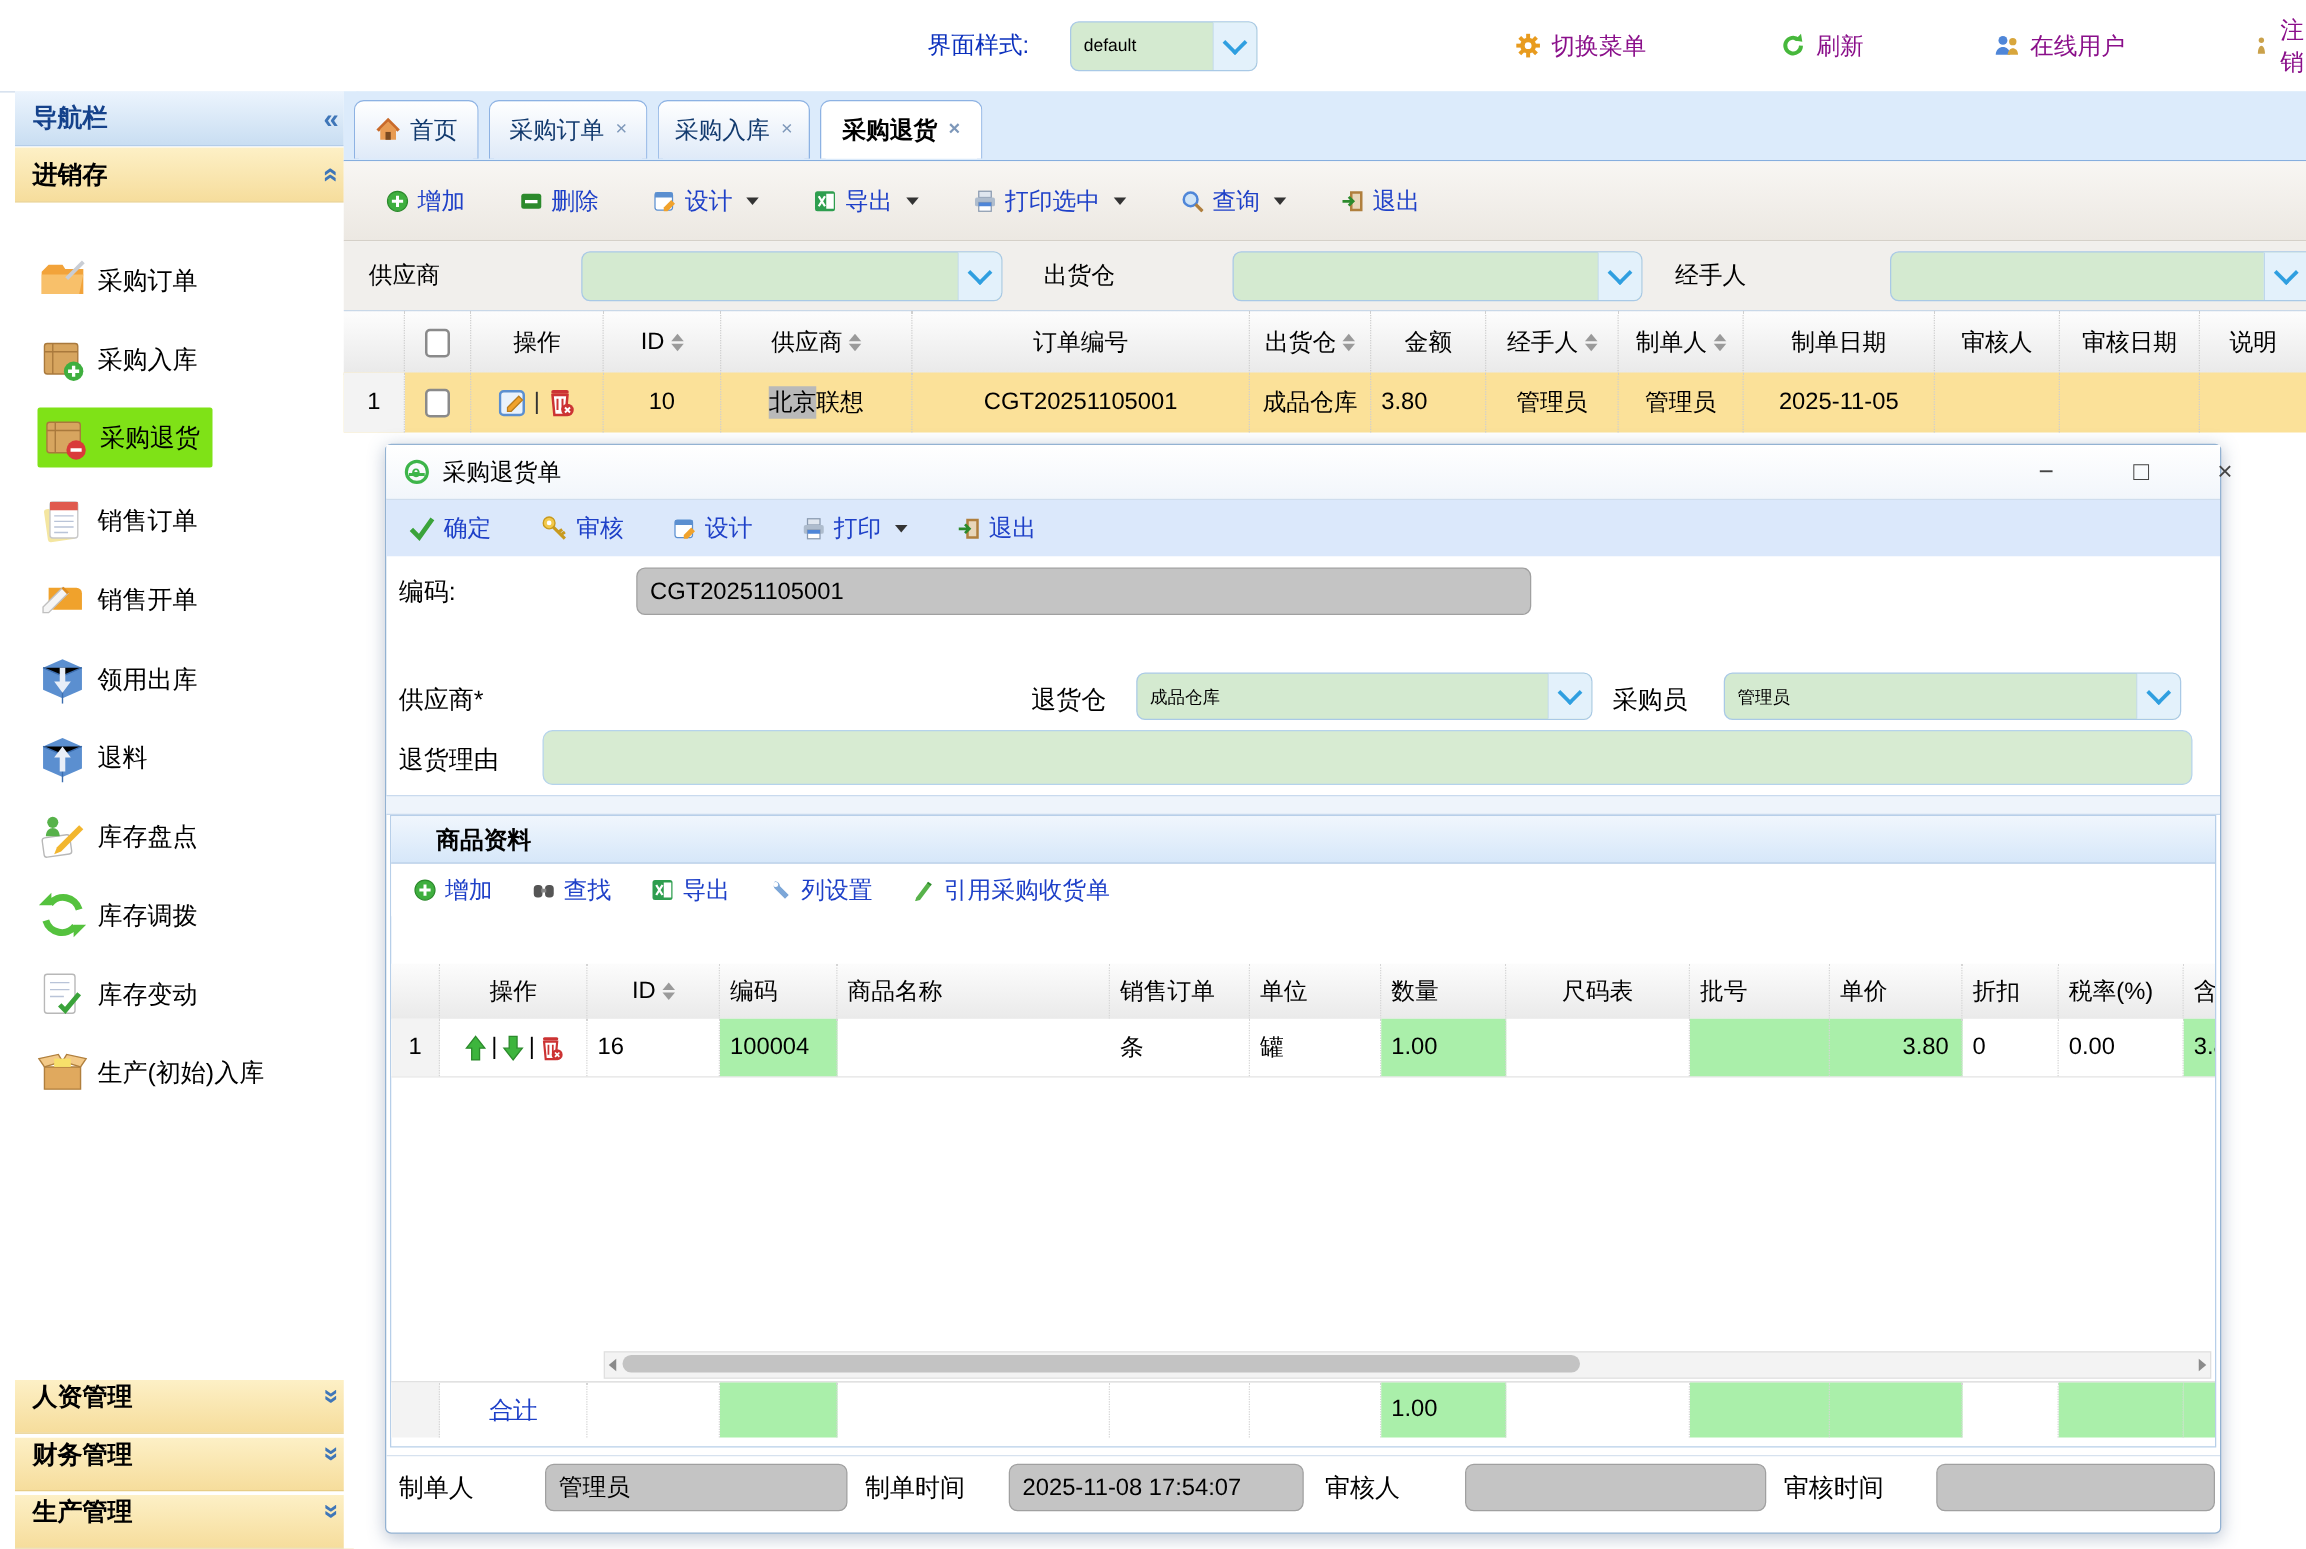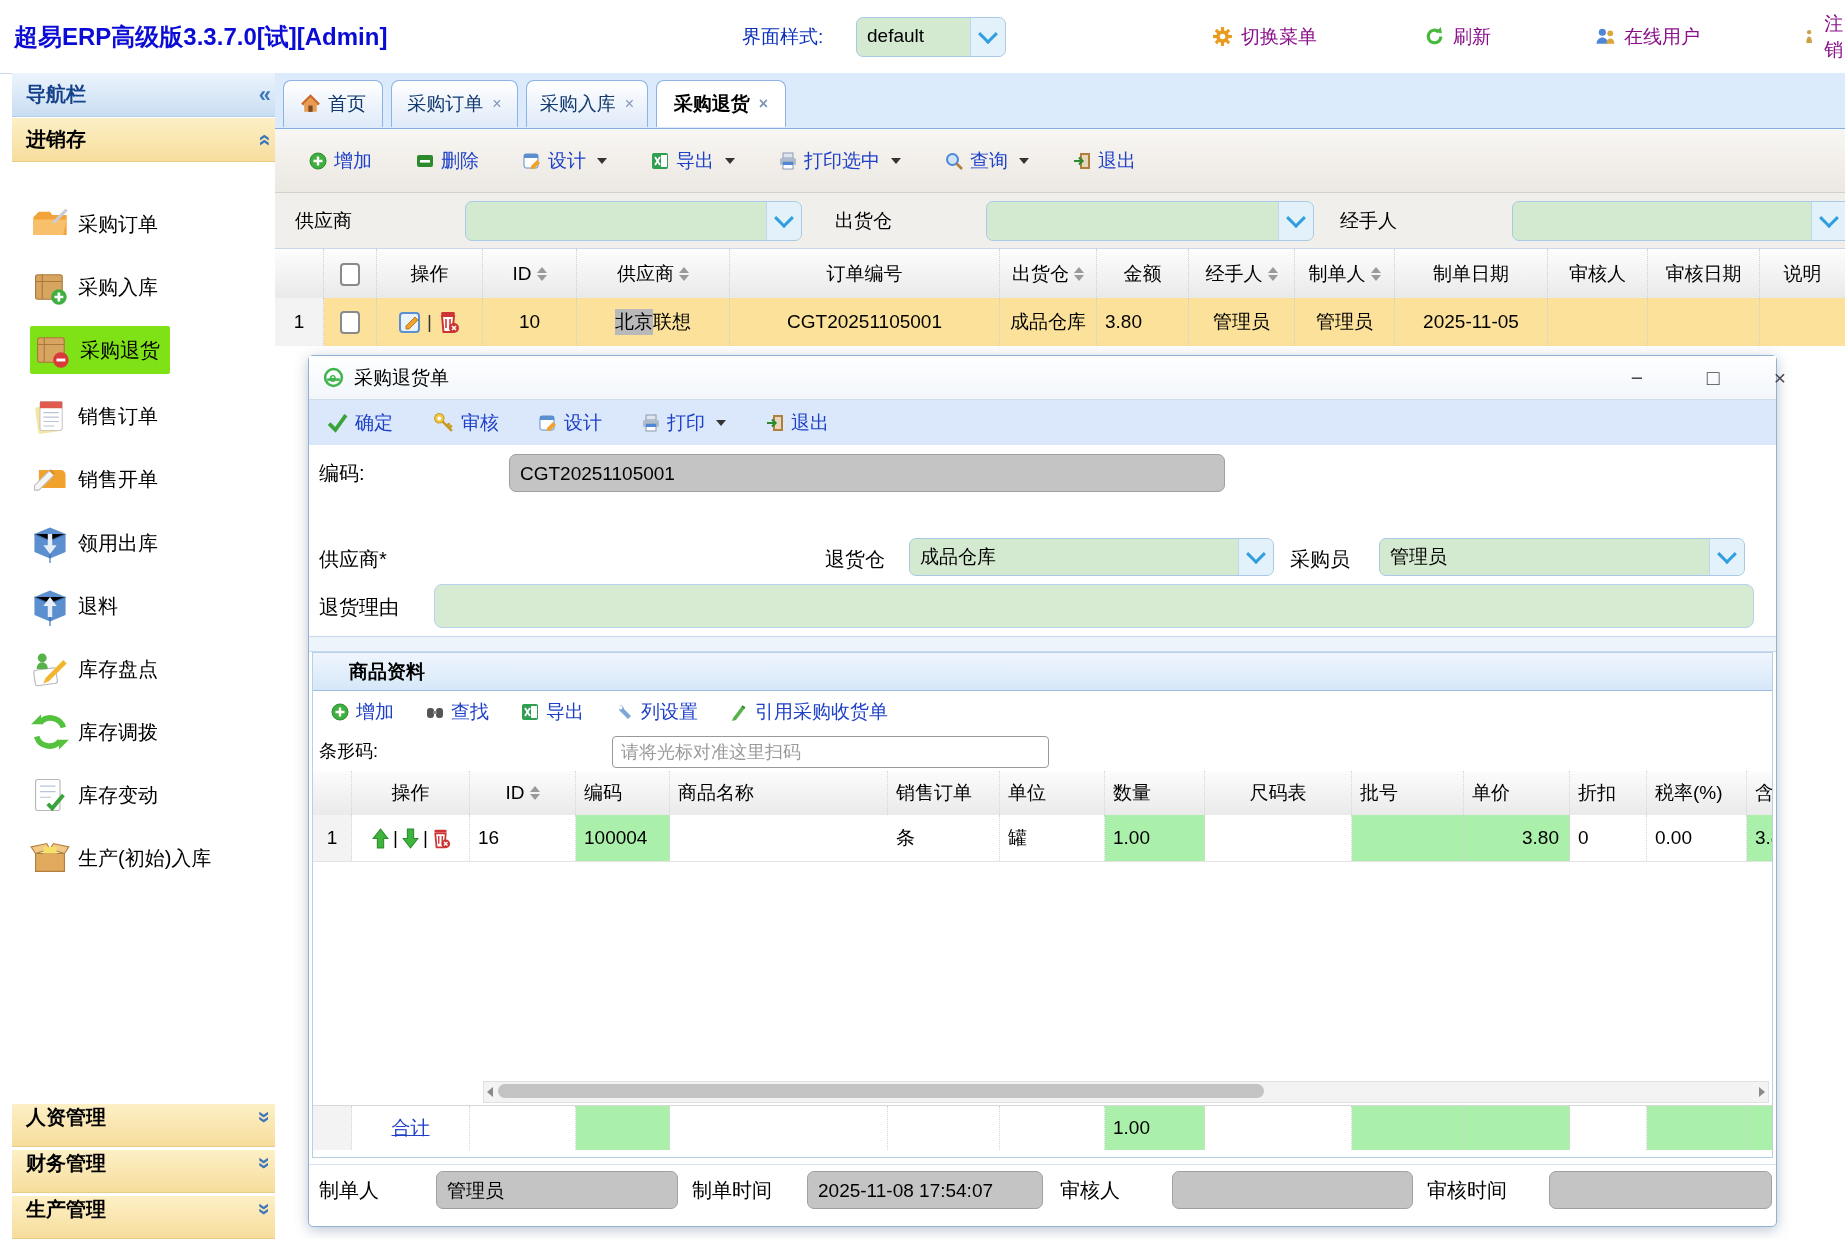--- a/index.html
+++ b/index.html
@@ -9,21 +9,21 @@
   .flexc{display:flex;align-items:center}
 
   
   #top-header{left:0;top:0;width:1845px;height:73px;background:#fff;border-bottom:1px solid #ccd9ea}
   #app-title{left:14px;top:0;height:73px;line-height:73px;font-size:24px;font-weight:bold;color:#0b0bd6}
   #style-label{left:742px;top:0;height:73px;line-height:73px;font-size:19px;color:#0a2fbd}
   .topmenu{height:73px;color:#8a0f8a;font-size:19px;gap:8px;cursor:pointer}
 
   
   .combo{background:#d4ead0;border:1px solid #a9c9e6;border-radius:7px;height:38px;position:absolute}
-  .combo .val{position:absolute;left:10px;top:0;height:36px;line-height:36px;font-size:19px;white-space:nowrap}
+  .combo .val{position:absolute;left:10px;top:0;height:36px;line-height:36px;font-size:14px;white-space:nowrap}
   .combo .btn{position:absolute;right:0;top:0;bottom:0;width:34px;background:#e3f1fb;
               border-left:1px solid #bed7ec;border-radius:0 6px 6px 0;display:flex;align-items:center;justify-content:center}
   .chev{width:11px;height:11px;border-right:3px solid #2f9fe0;border-bottom:3px solid #2f9fe0;
         transform:rotate(45deg) translate(-2px,-2px);display:inline-block}
 
   
   #sidebar{left:12px;top:73px;width:273px;height:930px;background:#fff;border-right:2px solid #9dbfe2}
   .sb-band{position:absolute;left:0;width:273px;height:44px;display:flex;align-items:center;
            padding:0 14px;box-sizing:border-box;font-weight:bold;font-size:20px}
   #nav-head{top:0;background:linear-gradient(#ecf4fd,#c9def2);color:#15428b;border-bottom:1px solid #b5cde8}
@@ -106,21 +106,20 @@
 
   #dlg-footer{left:0;top:808px;width:1467px;height:50px;border-top:1px solid #d7e2ef}
 
   svg{display:block}
   .ic16{width:18px;height:18px}.ic20{width:21px;height:21px}.ic24{width:24px;height:24px}.ic36{width:40px;height:40px}
 </style>
 </head>
 <body>
 
 <div id="top-header" class="abs">
-  <div id="app-title" class="abs">超易ERP高级版3.3.7.0[试][Admin]</div>
   <div id="style-label" class="abs">界面样式:</div>
   <div class="combo" style="left:856px;top:17px;width:148px">
     <span class="val">default</span>
     <span class="btn">
         <span class="chev"></span>
       </span>
   </div>
   <div class="abs topmenu flexc" style="left:1212px">
     <svg class="ic20" viewBox="0 0 20 20">
         <g fill="#e89b1e">
@@ -626,24 +625,20 @@
         </span>
       <span class="tbtn">
         <svg class="ic16" viewBox="0 0 18 18">
             <path d="M3 15l9-12 3 2-9 12-4 1z" fill="#57b24a"></path>
             <path d="M12 3l3 2" stroke="#2c8a2c" stroke-width="1.6"></path>
           </svg>
         <span>引用采购收货单</span>
         </span>
     </div>
 
-    <div id="barcode-row" class="abs">
-      <span class="dlabel" style="left:6px;top:6px;font-size:18px">条形码:</span>
-      <input id="barcode-input" placeholder="请将光标对准这里扫码" style="">
-    </div>
 
     <div id="ggrid-head" class="abs">
       <div class="gcell c" style="left:0;width:39px"></div>
       <div class="gcell c" style="left:39px;width:118px">
           <span>操作</span>
         </div>
       <div class="gcell c" style="left:157px;width:106px">
           <span>ID</span>
           <span class="sorticon">
             <i class="u"></i>

